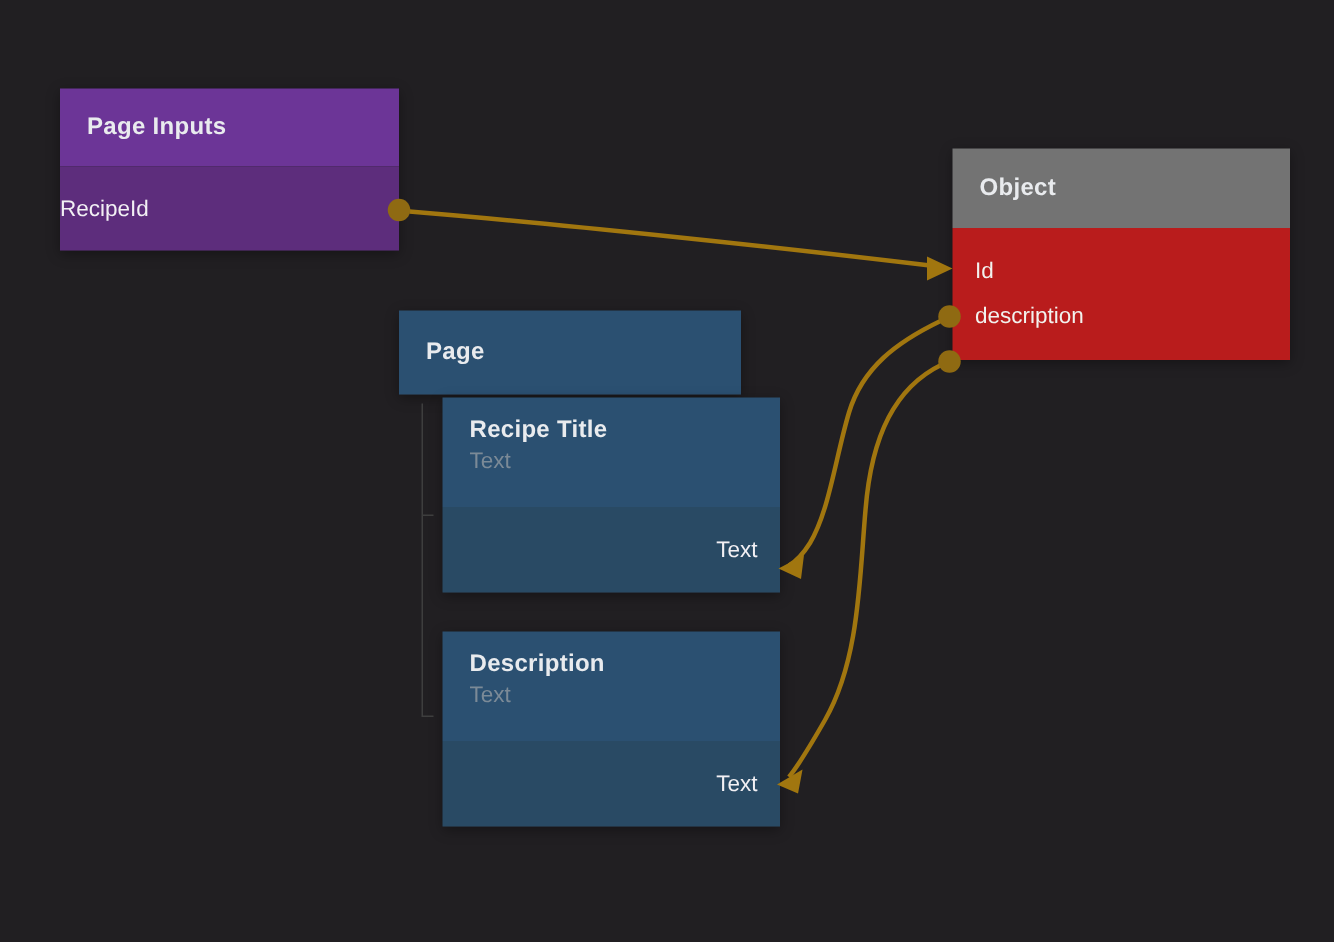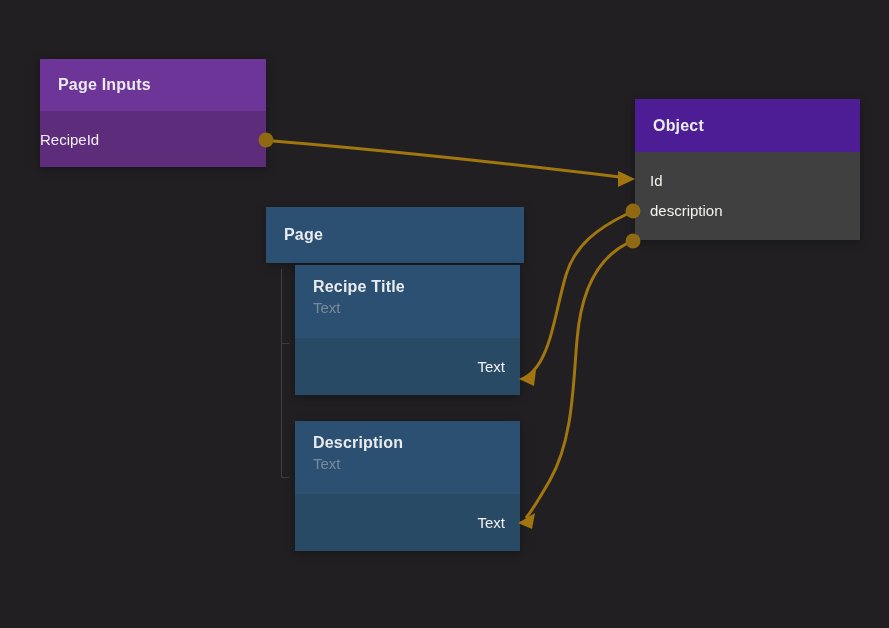--- a/index.html
+++ b/index.html
@@ -39,30 +39,30 @@
   
   #node-page-inputs { left: 40px; top: 59px; width: 226px; }
   #node-page-inputs .node-header { height: 52px; background: #6c3597; }
   #node-page-inputs .node-body   { height: 56px; background: #5d2d7c;
     display: flex; align-items: center; justify-content: flex-start;
     padding-right: 16px; box-sizing: border-box; }
   .output-label { font-size: 15px; color: #f2f0f4; }
 
   
   #node-object { left: 635px; top: 99px; width: 225px; }
-  #node-object .node-header { height: 53px; background: #4c1d95; }
-  #node-object .node-body   { background: #404040; padding: 13px 0 15px 0; }
+  #node-object .node-header { height: 53px; background: #737373; }
+  #node-object .node-body   { background: #b91c1c; padding: 13px 0 15px 0; }
   .object-field-row {
     height: 30px; display: flex; align-items: center;
     padding-left: 15px; box-sizing: border-box;
     font-size: 15px; color: #f2f2ee;
   }
 
   
-  #node-page { left: 266px; top: 207px; width: 258px; }
+  #node-page { left: 266px; top: 207px; width: 228px; }
   #node-page .node-header { height: 56px; background: #2b5071; }
 
   
   .component-node { width: 225px; }
   #node-recipe-title { left: 295px; top: 265px; }
   #node-description  { left: 295px; top: 421px; }
   .component-head {
     height: 73px; background: #2b5071; box-sizing: border-box;
     padding: 13px 0 0 18px;
   }

